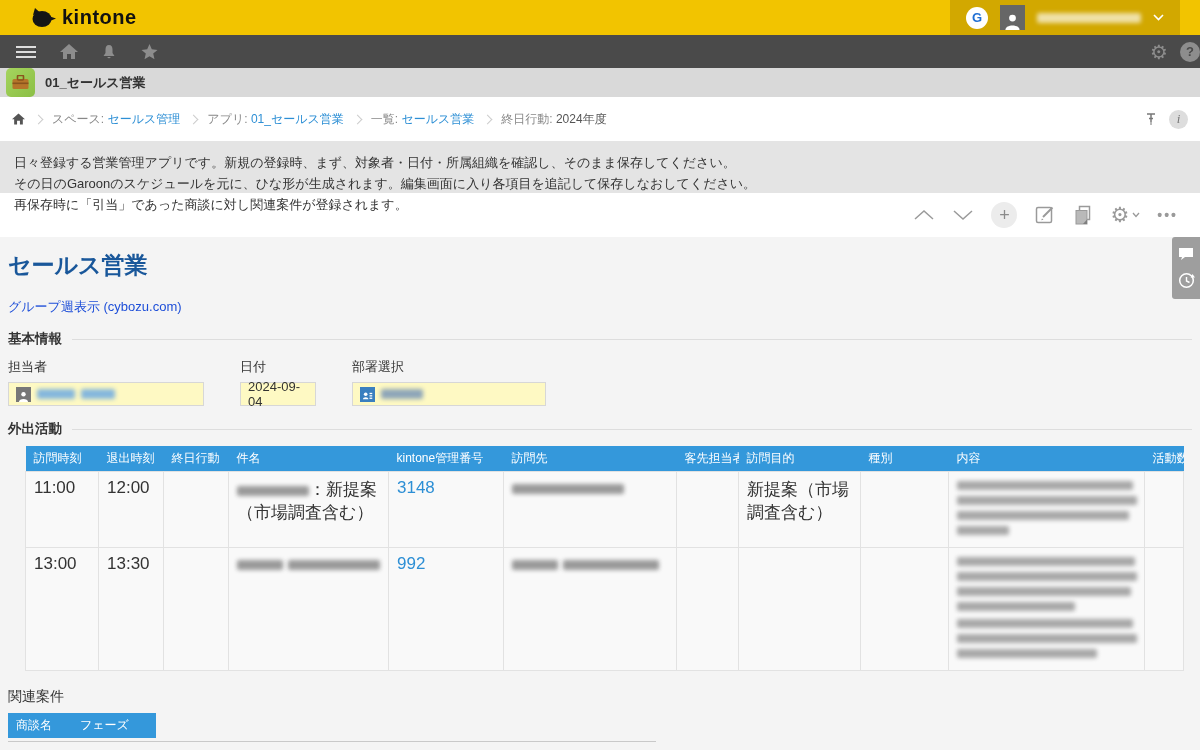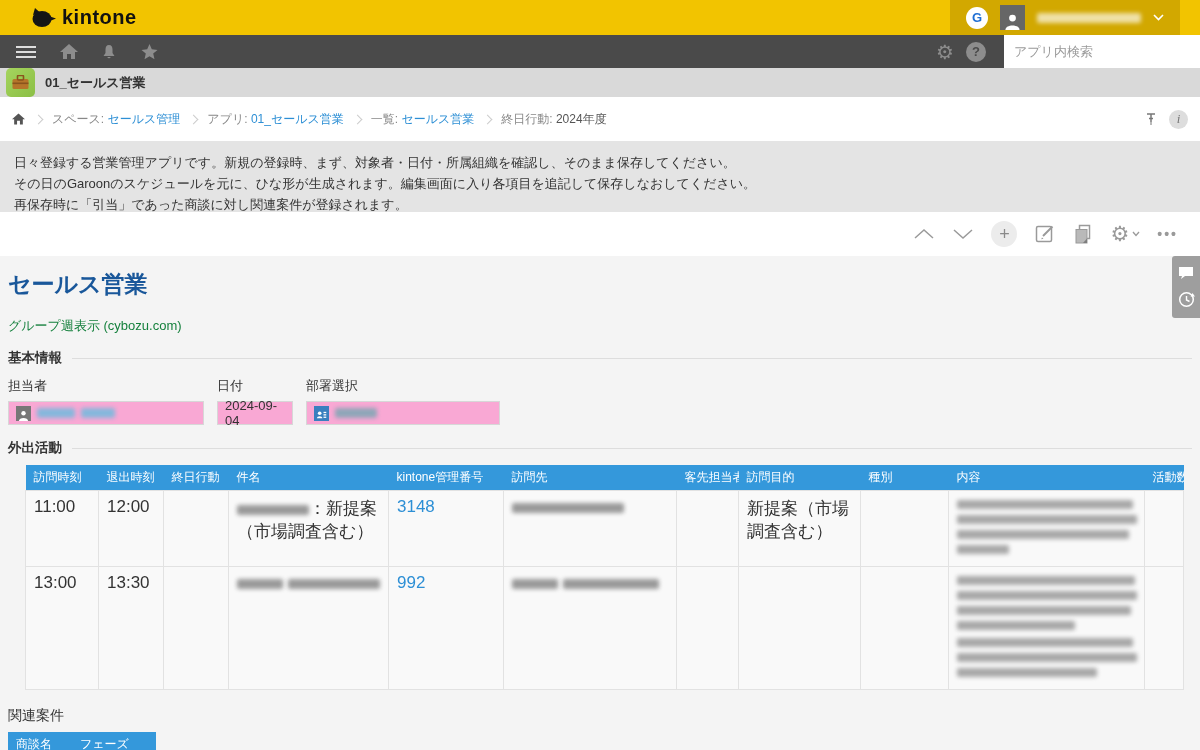--- a/index.html
+++ b/index.html
@@ -38,41 +38,41 @@
 
   
   .breadcrumb-bar { height:44px; background:#fff; display:flex; align-items:center; font-size:12px; color:#888; }
   .crumbs { display:flex; align-items:center; gap:9px; margin-left:12px; flex:1; }
   .crumb-sep { width:7px; height:7px; border-top:1px solid #ccc; border-right:1px solid #ccc; transform:rotate(45deg); margin:0 1px; }
   .crumb a, a.bc-link { color:#2d8fd5; text-decoration:none; cursor:pointer; }
   .bc-right { display:flex; align-items:center; gap:12px; margin-right:12px; }
   .info-circle { width:19px; height:19px; border-radius:50%; background:#ddd; color:#777; font-family:"Liberation Serif","DejaVu Serif",serif; font-style:italic; font-size:13px; display:flex; align-items:center; justify-content:center; }
 
   
-  .app-desc { height:71px; background:#e4e4e4; padding:11px 0 0 14px; line-height:21px; font-size:13px; color:#333; }
+  .app-desc { height:52px; background:#e4e4e4; padding:11px 0 0 14px; line-height:21px; font-size:13px; color:#333; }
 
   
   .record-toolbar { height:44px; background:#fff; display:flex; align-items:center; justify-content:flex-end; gap:17px; padding-right:22px; }
   .tb-btn { display:flex; align-items:center; justify-content:center; cursor:pointer; color:#9a9a9a; }
   .plus-circle { width:26px; height:26px; border-radius:50%; background:#ececec; color:#8a8a8a; font-size:18px; line-height:1; }
   .tb-gear { font-size:21px; color:#9a9a9a; display:flex; align-items:center; gap:3px; }
   .tb-dots { font-size:14px; letter-spacing:2px; color:#9a9a9a; font-weight:bold; }
 
   
   .content { position:relative; height:508px; background:#f4f4f4; padding-left:8px; }
   .side-panel { position:absolute; top:0; right:0; width:28px; height:62px; background:#9e9e9e; border-radius:3px 0 0 3px; display:flex; flex-direction:column; align-items:center; justify-content:space-evenly; }
   .record-title { padding-top:13px; font-size:23px; font-weight:bold; color:#19579a; }
-  .group-link { display:inline-block; margin-top:17px; font-size:13px; color:#15803d; text-decoration:none; cursor:pointer; }
+  .group-link { display:inline-block; margin-top:17px; font-size:13px; color:#1d4ed8; text-decoration:none; cursor:pointer; }
   .sec-head { display:flex; align-items:center; margin-top:14px; margin-right:8px; }
   .sec-head .sec-label { font-size:13.5px; font-weight:bold; color:#333; }
   .sec-head .rule { flex:1; border-top:1px solid #ddd; margin-left:10px; }
 
-  .fields-row { display:flex; gap:4px; margin-top:10px; }
+  .fields-row { display:flex; gap:27px; margin-top:10px; }
   .field-label { font-size:13px; color:#333; margin-bottom:6px; }
-  .field-box { height:24px; background:#f9a8d4; border:1px solid #d7d7d7; display:flex; align-items:center; padding:0 7px; gap:6px; font-size:13px; color:#333; }
+  .field-box { height:24px; background:#fef9c3; border:1px solid #d7d7d7; display:flex; align-items:center; padding:0 7px; gap:6px; font-size:13px; color:#333; }
   .mini-ic { width:15px; height:15px; flex:none; display:flex; align-items:flex-end; justify-content:center; overflow:hidden; }
   .mini-ic.user { background:#777; }
   .mini-ic.org { background:#3a7fbf; }
 
   
   table.activities { margin:8px 0 0 17px; width:1158px; table-layout:fixed; border-collapse:collapse;padding-left:12px; }
   table.activities th { background:#3498db; color:#fff; font-weight:normal; font-size:12px; text-align:left; padding:4px 8px; height:22px; white-space:nowrap; overflow:hidden; }
   table.activities th:last-child { text-align:right; padding-right:6px; }
   table.activities td { border:1px solid #e2e2e2; background:#f9f9f9; vertical-align:top; padding:6px 8px; font-size:17px; color:#333; }
   tr.act-row-1 td { height:58px; }
@@ -142,24 +142,20 @@
     </span>
     <span class="gnav-ic">
       <svg width="17" height="16" viewBox="0 0 17 16">
           <polygon points="8.5,0 10.8,5.3 16.5,5.9 12.2,9.6 13.5,15.3 8.5,12.3 3.5,15.3 4.8,9.6 0.5,5.9 6.2,5.3" fill="#8d8d8d"></polygon>
         </svg>
     </span>
   </div>
   <div class="gnav-right">
     <span class="gear-glyph">⚙</span>
     <span class="help-circle">?</span>
-    <div class="search-box">
-      <input type="text" placeholder="アプリ内検索" style="">
-
-    </div>
   </div>
 </div>
 
 <div class="app-bar">
   <span class="app-icon">
     <svg width="17" height="15" viewBox="0 0 17 15">
         <rect x="0.5" y="4" width="16" height="10" rx="1.5" fill="#b5752a"></rect>
         <rect x="5.5" y="0.5" width="6" height="4.5" rx="1" fill="none" stroke="#8a541d" stroke-width="1.6"></rect>
         <rect x="0.5" y="7.5" width="16" height="1.6" fill="#8a541d"></rect>
       </svg>

